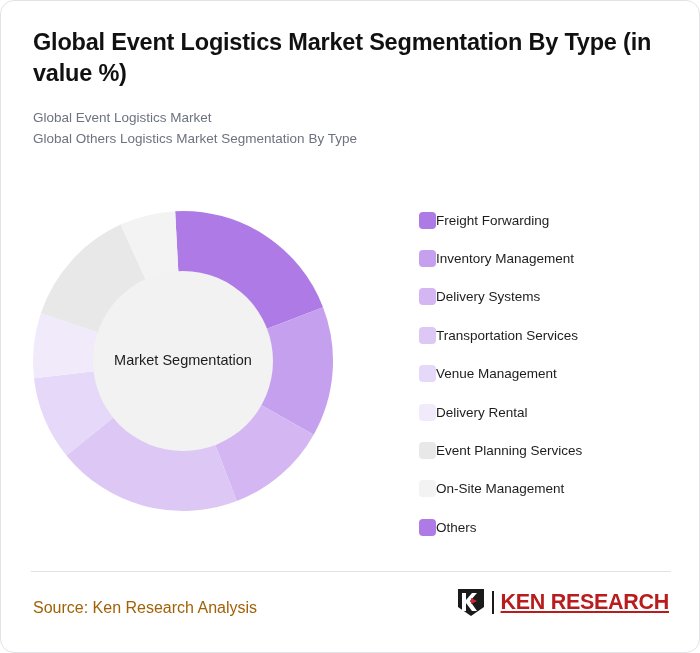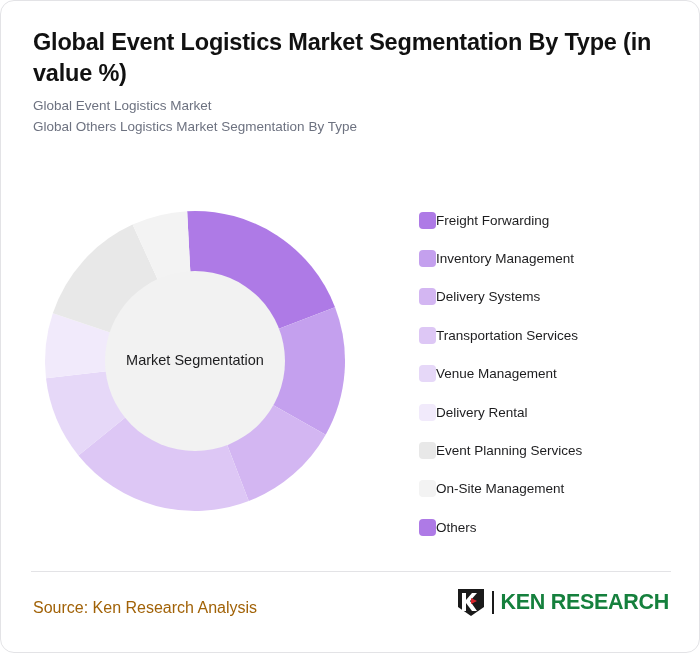--- a/index.html
+++ b/index.html
@@ -38,34 +38,34 @@
     letter-spacing: -0.2px;
     margin: 0;
   }
   .subtitle {
     font-size: 13.5px;
     color: #6d7280;
     line-height: 1.55;
     margin: 0;
   }
   #subtitle-block {
-    margin-top: 8px;
+    margin-top: 20px;
   }
 
   
   #chart-area {
     position: absolute;
     left: 0;
     top: 170px;
     width: 700px;
     height: 390px;
   }
   #donut-wrap {
     position: absolute;
-    left: 44px;
+    left: 32px;
     top: 40px;
     width: 300px;
     height: 300px;
   }
   #donut-svg {
     display: block;
     overflow: visible;
   }
   #center-label {
     font-family: "Liberation Sans", sans-serif;
@@ -127,23 +127,24 @@
   #logo-bar {
     width: 2px;
     height: 23px;
     background: #1a1a1a;
     margin: 0 7px 0 6px;
   }
   #logo-text {
     font-family: "Liberation Sans", sans-serif;
     font-size: 21.5px;
     font-weight: bold;
-    color: #15803d;
+    color: #b91c1c;
     letter-spacing: -0.3px;
     white-space: nowrap;
+    text-decoration: underline;
   }
 </style>
 </head>
 <body>
 
 <div id="card">
 
   <div id="header">
     <h1 id="chart-title">Global Event Logistics Market Segmentation By Type (in value %)</h1>
     <div id="subtitle-block">

